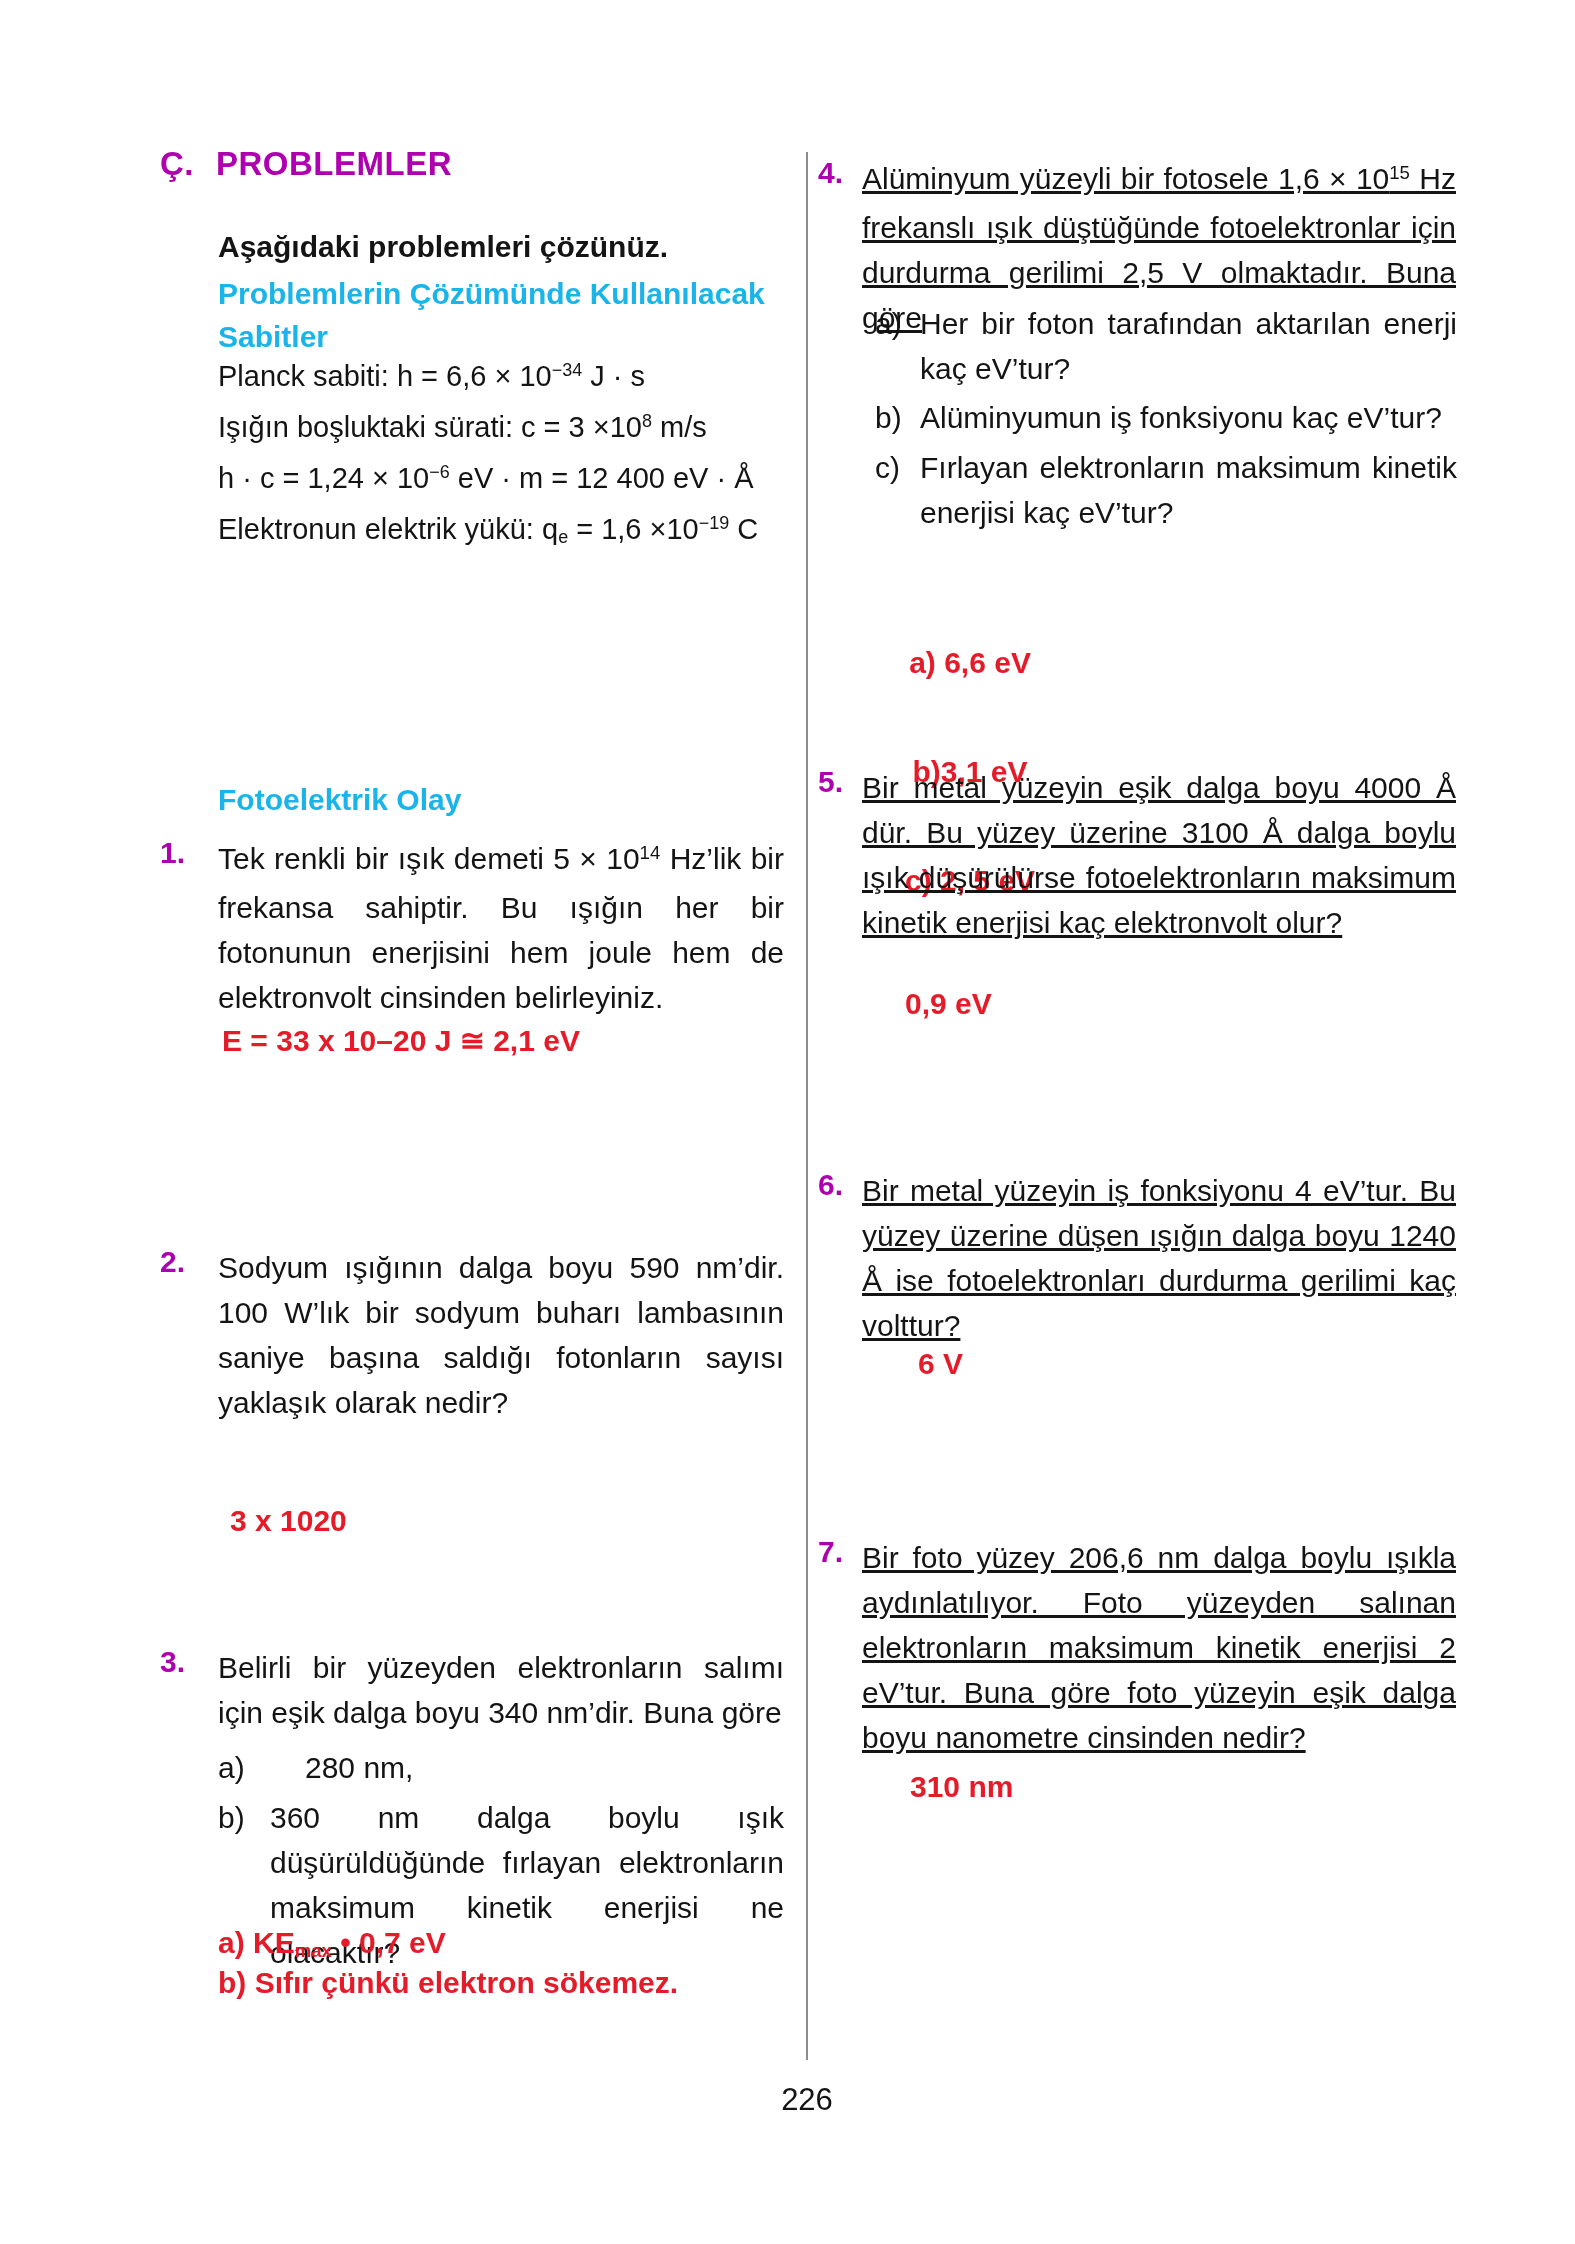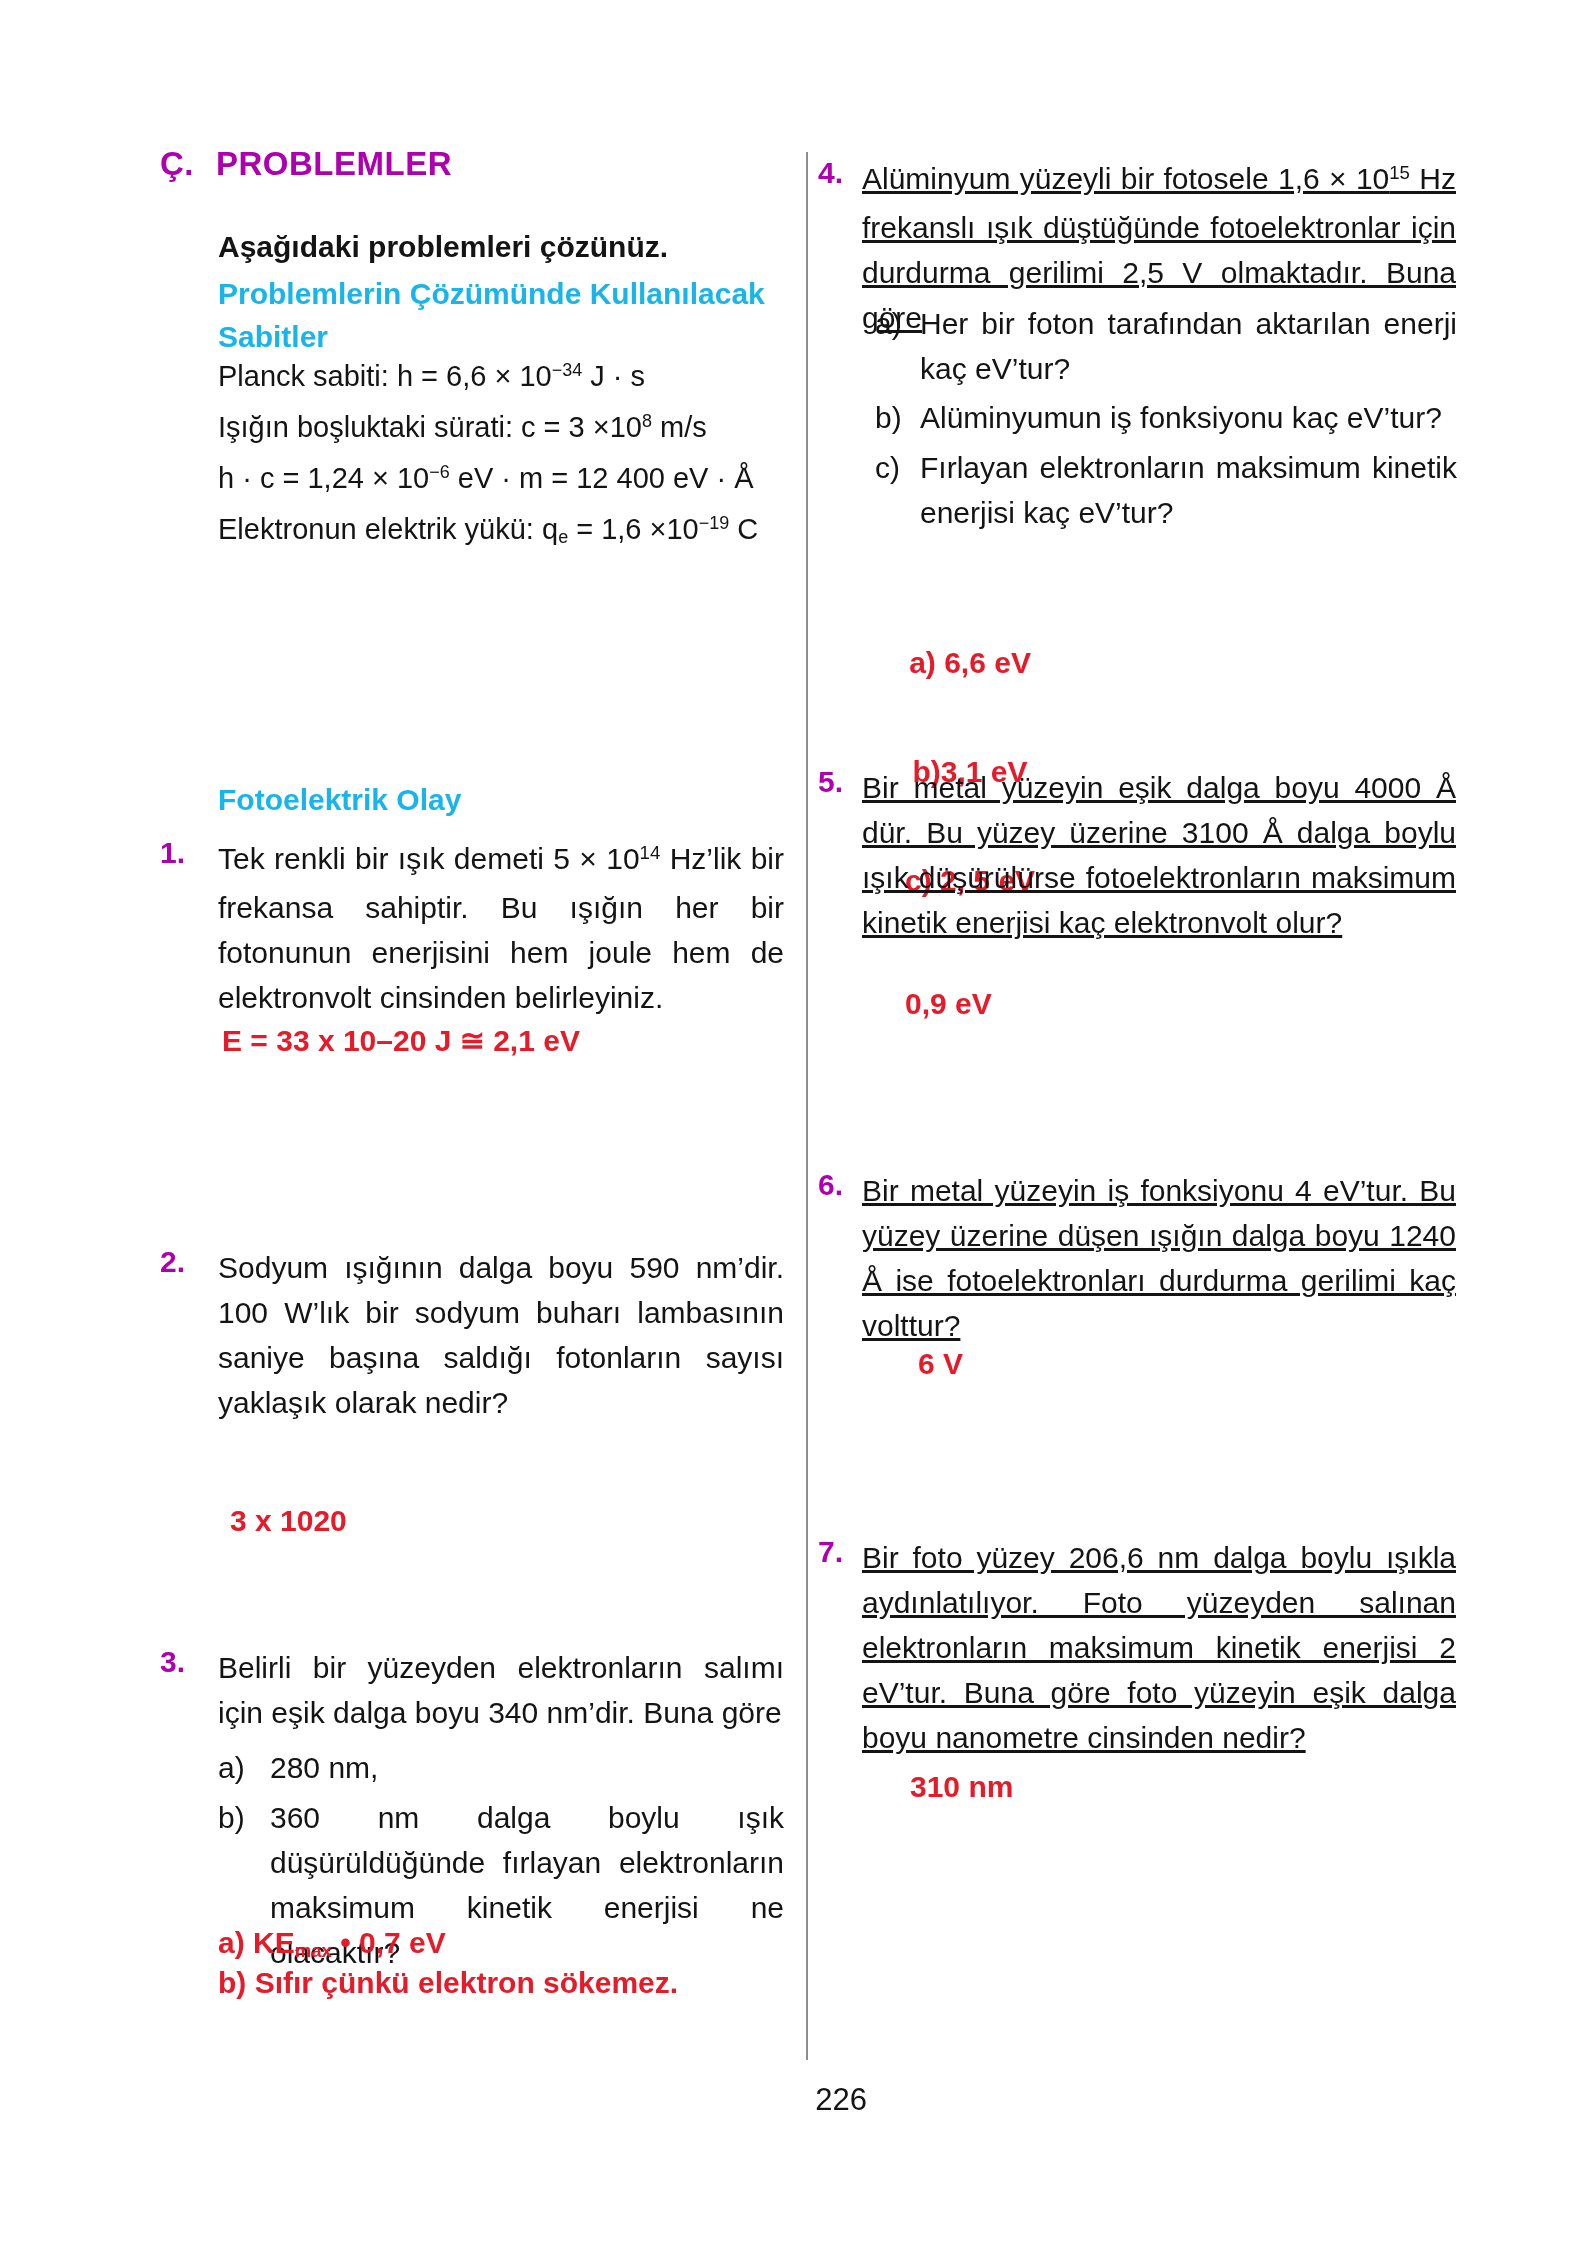--- a/index.html
+++ b/index.html
@@ -20,21 +20,21 @@
   .problem{position:absolute; display:flex;}
   .problem .num{flex:none; font-size:30px; font-weight:700; color:var(--magenta,#ae00ae);}
   .problem .text{font-size:30px; line-height:45px; text-align:justify;}
   .leftcol{left:160px;}  .leftcol .num{width:58px;}  .leftcol .text{width:566px;}
   .rightcol{left:818px;} .rightcol .num{width:44px;} .rightcol .text{width:594px;text-decoration:underline;}
   .sub-item{position:absolute; display:flex; font-size:30px; line-height:45px;}
   .sub-item .lbl{flex:none;}
   .sub-item .itext{text-align:justify;}
   .answer{position:absolute; font-size:30px; font-weight:700; color:var(--red,#e51b2a); line-height:38px; white-space:pre;text-align:center;}
   .answer .answer-line{line-height:33px;}
-  .page-number{position:absolute; left:747px; top:2082px; width:120px; text-align:right; font-size:31px;}
+  .page-number{position:absolute; left:747px; top:2082px; width:120px; text-align:center; font-size:31px;}
   sup{font-size:.62em; vertical-align:baseline; position:relative; top:-.55em;}
   sub{font-size:.62em; vertical-align:baseline; position:relative; top:.24em;}
 </style>
 </head>
 <body>
 
 <div class="page">
 
   <div class="divider"></div>
 
@@ -67,21 +67,21 @@
     <div class="text">Sodyum ışığının dalga boyu 590 nm’dir. 100 W’lık bir sodyum buharı lambasının saniye başına saldığı fotonların sayısı yaklaşık olarak nedir?</div>
   </div>
   <div class="answer" style="left:230px;top:1502px;">3 x 1020</div>
 
   <div class="problem leftcol" style="top:1645px;">
     <div class="num">3.</div>
     <div class="text">Belirli bir yüzeyden elektronların salımı için eşik dalga boyu 340 nm’dir. Buna göre</div>
   </div>
   <div class="sub-item" style="left:218px;top:1745px;">
     <div class="lbl" style="width:52px;">a)</div>
-    <div class="itext" style="width:514px;">280 nm,</div>
+    <div class="itext" style="width:514px;margin-left:35px;">280 nm,</div>
   </div>
   <div class="sub-item" style="left:218px;top:1795px;">
     <div class="lbl" style="width:52px;">b)</div>
     <div class="itext" style="width:514px;">360 nm dalga boylu ışık düşürüldüğünde fırlayan elektronların maksimum kinetik enerjisi ne olacaktır?</div>
   </div>
   <div class="answer" style="left:218px;top:1926px;line-height:33px;"><span>a) KE</span><sub>max</sub><span> • 0,7 eV</span></div>
   <div class="answer" style="left:218px;top:1966px;line-height:33px;">b) Sıfır çünkü elektron sökemez.</div>
 
   <div class="problem rightcol" style="top:156px;">
     <div class="num">4.</div>

